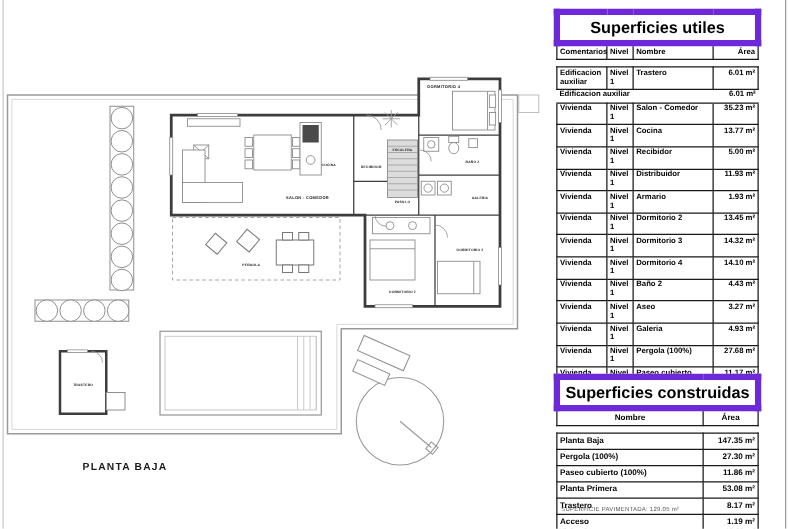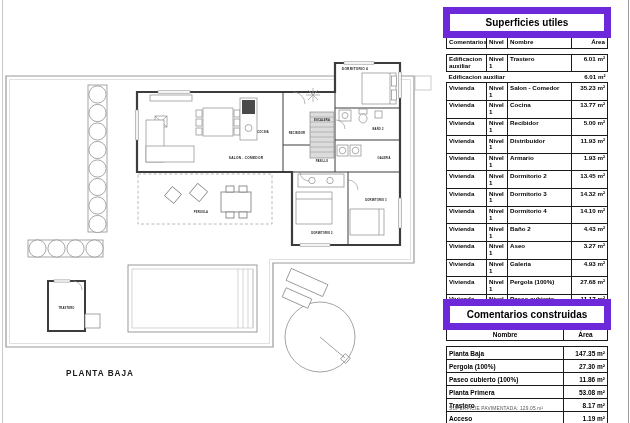--- a/index.html
+++ b/index.html
@@ -14,21 +14,21 @@
   #plan-wrap{position:absolute;left:0;top:0;width:440px;height:423px;}
 
   table.areas{
     position:absolute;border-collapse:collapse;table-layout:fixed;
     background:#fff;color:#000;font-family:"Liberation Sans",sans-serif;
     font-weight:bold;line-height:1.12;
   }
   #utiles{left:443px;top:7px;width:161px;font-size:6.2px;}
   #construidas{left:443px;top:299px;width:161px;font-size:6.5px;}
   tr.t-title td{
-    border:7px solid #6d28d9;text-align:center;font-size:10px;
+    border:5px solid #6d28d9;text-align:center;font-size:13px;
     padding:3px 0 2.5px 0;
   }
   tr.t-cols td{border:1px solid #1a1a1a;padding:1.6px 2px;}
   tr.t-cols td.ctr{text-align:center;}
   tr.t-cols td.rgt{text-align:right;}
   tr.r-item td{border:1px solid #1a1a1a;padding:1.4px 2px;vertical-align:top;}
   tr.r-sub td,tr.r-total td{
     border-top:1px solid #1a1a1a;border-bottom:1px solid #1a1a1a;
     padding:1.4px 2px;
   }
@@ -361,21 +361,21 @@
     </tbody>
 </table>
 
 <table id="construidas" class="areas">
   <colgroup>
       <col style="width:117px">
       <col style="width:44px">
     </colgroup>
   <thead>
     <tr class="t-title">
-      <td colspan="2">Comentarios construidas</td>
+      <td colspan="2">Superficies construidas</td>
     </tr>
     <tr class="t-cols">
       <td class="ctr">Nombre</td>
       <td class="ctr" style="text-align:center">Área</td>
     </tr>
   </thead>
   <tbody>
       <tr class="r-gap">
         <td colspan="2"></td>
       </tr>

